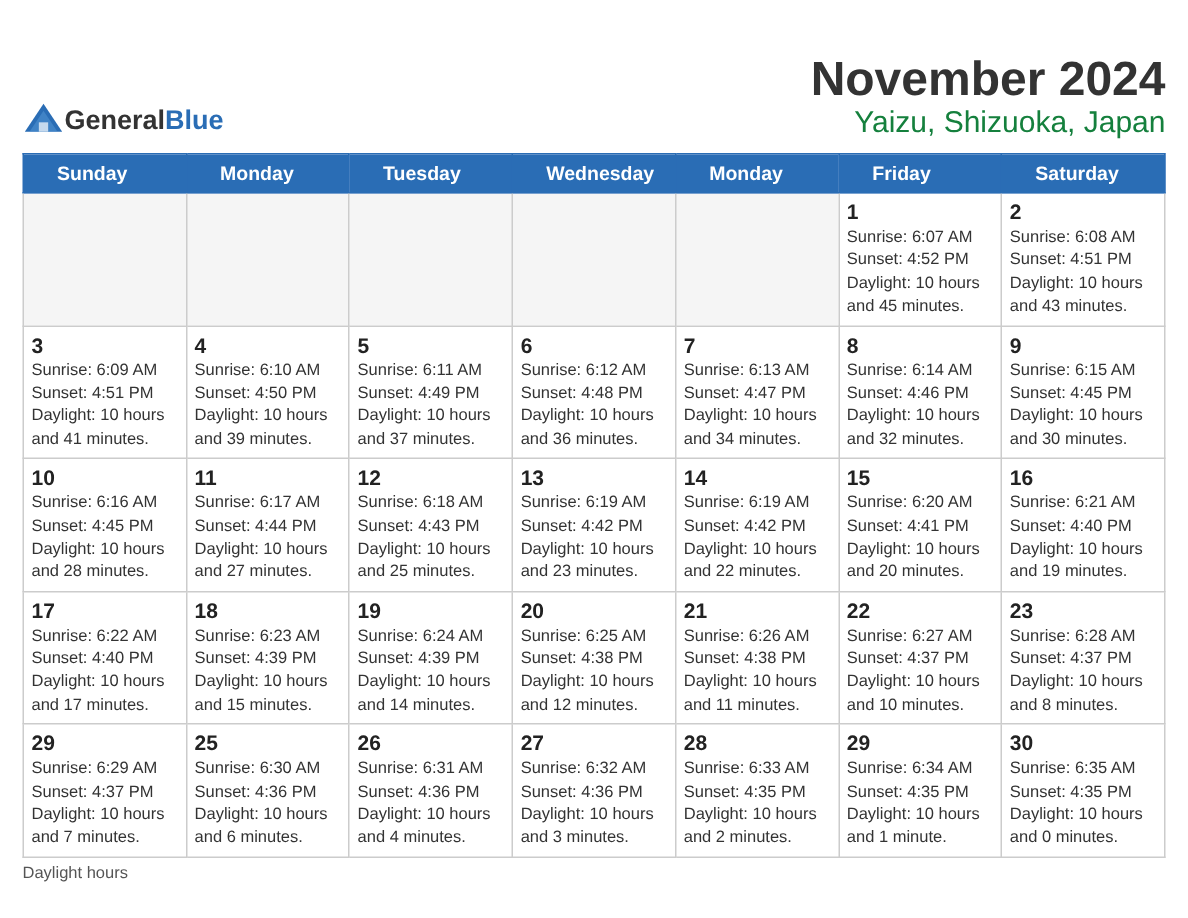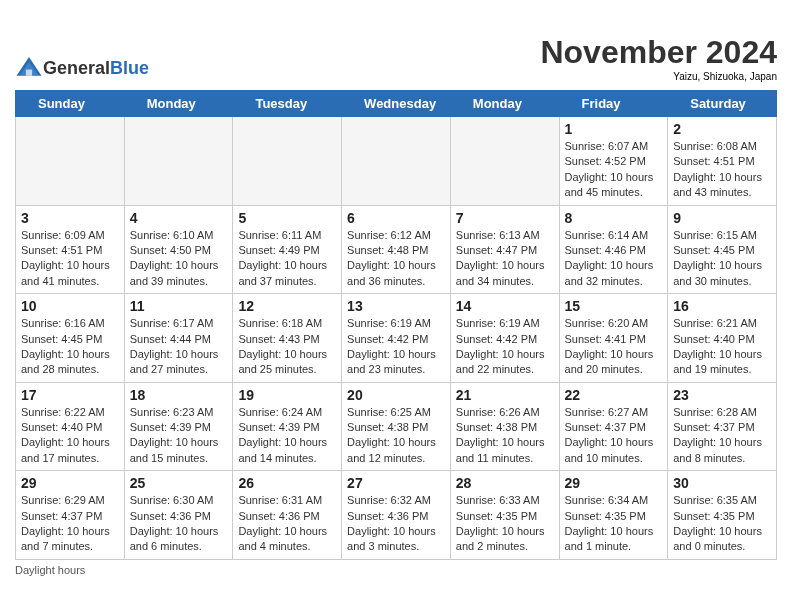--- a/index.html
+++ b/index.html
@@ -39,22 +39,22 @@
     .title-area {
       text-align: right;
       margin-top: 24px;
     }
     .month-title {
       font-size: 32px;
       font-weight: bold;
       color: #333;
     }
     .location {
-      font-size: 10px;
-      color: #000000;
+      font-size: 20px;
+      color: #15803d;
     }
     .calendar {
       width: 100%;
       border-collapse: collapse;
       table-layout: fixed;
     }
     .calendar th {
       background: #2a6db5;
       color: #fff;
       text-align: left;

